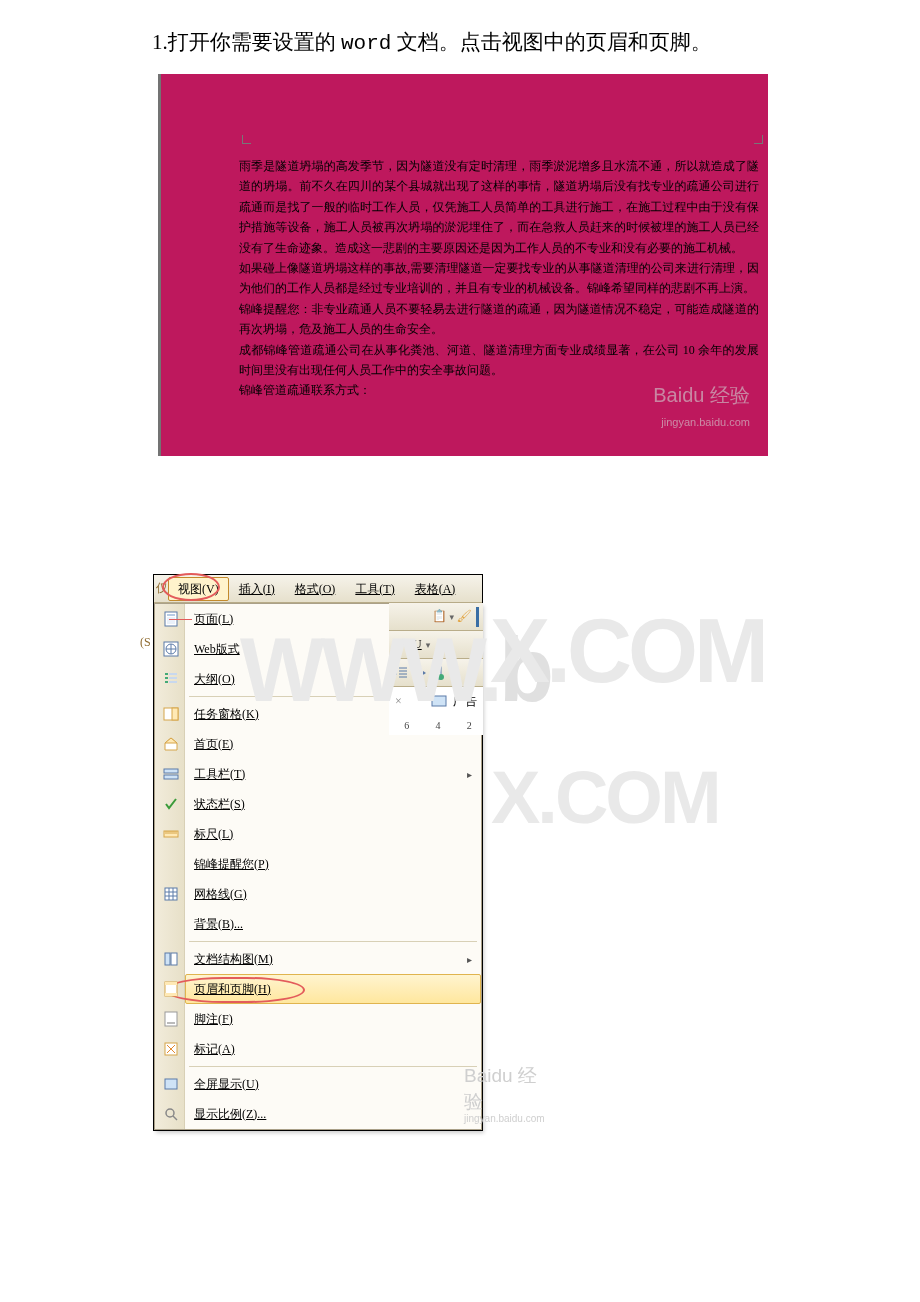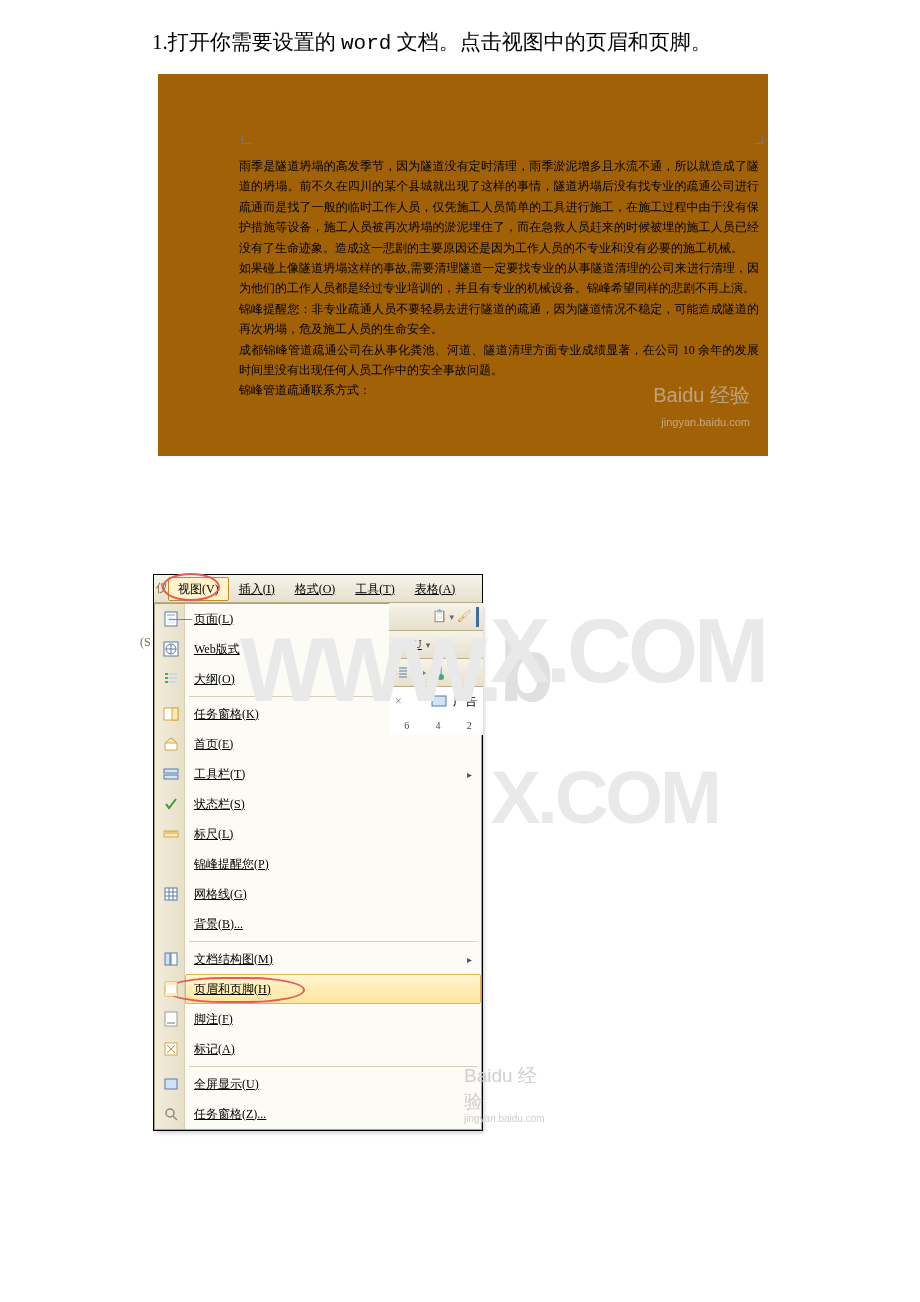--- a/index.html
+++ b/index.html
@@ -1,19 +1,19 @@
 <!DOCTYPE html>
 <html><head>
 <meta charset="utf-8">
 <style>
   * { margin:0; padding:0; box-sizing:border-box; }
   body { background:#fff; font-family:"SimSun","Microsoft YaHei",serif; width:920px; min-height:1302px; position:relative; }
   .instruction { font-size:21px; color:#000; padding:28px 0 0 152px; font-family:"Times New Roman",SimSun; }
   .ins-en { font-family:Liberation Mono, monospace; }
-  .doc-shot { position:relative; margin:18px 0 0 158px; width:610px; height:382px; border-left:3px solid #a16207; background:#a16207; }
+  .doc-shot { position:relative; margin:18px 0 0 158px; width:610px; height:382px; border-left:3px solid #737373; background:#be185d; }
   .doc-page { position:absolute; left:78px; top:54px; width:526px; }
   .corner { position:absolute; }
   .corner.tl { left:3px; top:7px; border-left:1px solid #777; border-bottom:1px solid #777; width:9px; height:9px; }
   .corner.tr { right:2px; top:7px; border-right:1px solid #777; border-bottom:1px solid #777; width:9px; height:9px; }
   .para { font-size:12px; color:#000; line-height:1.7; margin-top:28px; text-align:justify; padding-right:6px; }
   .wm-docx { position:absolute; left:80px; top:45px; font-size:90px; font-weight:bold; color:#e9e9e9; font-family:Arial; letter-spacing:-4px; pointer-events:none; z-index:5; }
   .wm-baidu { position:absolute; right:18px; bottom:47px; color:#d0d0d0; font-size:20px; font-family:Arial; opacity:.6; }
   .wm-baidu2 { position:absolute; right:18px; bottom:28px; color:#d6d6d6; font-size:11px; font-family:Arial; opacity:.6; }
   
   .menu-shot { position:absolute; left:153px; top:574px; width:330px; border:1px solid #000; background:linear-gradient(#eceae2,#e6e2d3); font-family:"SimSun","Microsoft YaHei"; }
@@ -257,21 +257,21 @@
           <span class="lbl"><span class="under">全屏显示(U)</span></span>
         </div>
 
         <div class="mi">
           <span class="micon">
             <svg class="ico" viewBox="0 0 16 16">
               <circle cx="7" cy="7" r="4" fill="none" stroke="#888" stroke-width="1.5"></circle>
               <path d="M10 10l4 4" stroke="#888" stroke-width="1.5"></path>
             </svg>
           </span>
-          <span class="lbl"><span class="under">任务窗格(Z)...</span></span>
+          <span class="lbl"><span class="under">显示比例(Z)...</span></span>
         </div>
 
      </div>
   </div>
 
   <div class="tbar-strip" style="position:absolute; left:235px; top:28px; width:94px;">
      <div class="tb-row" style="justify-content:flex-end; gap:2px; padding-right:4px;">
         <span class="ic" style="color:#e2a13b;">📋</span>
         <span style="font-size:9px; color:#666;">▾</span>
         <span class="ic" style="color:#e2a13b;">🖌</span>

